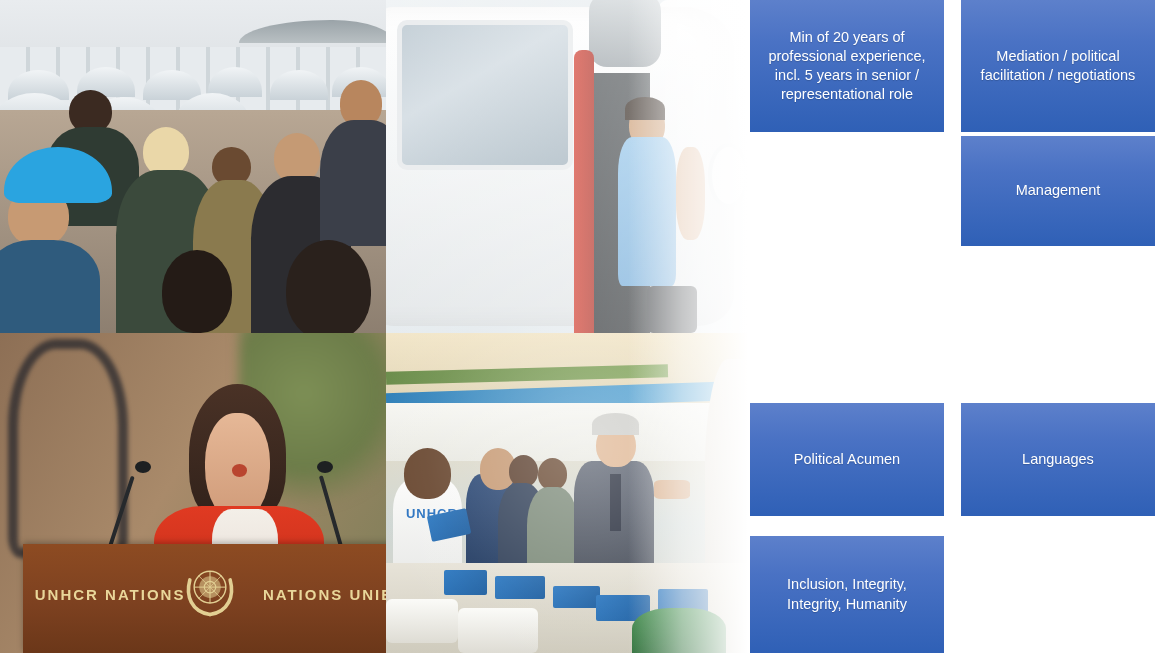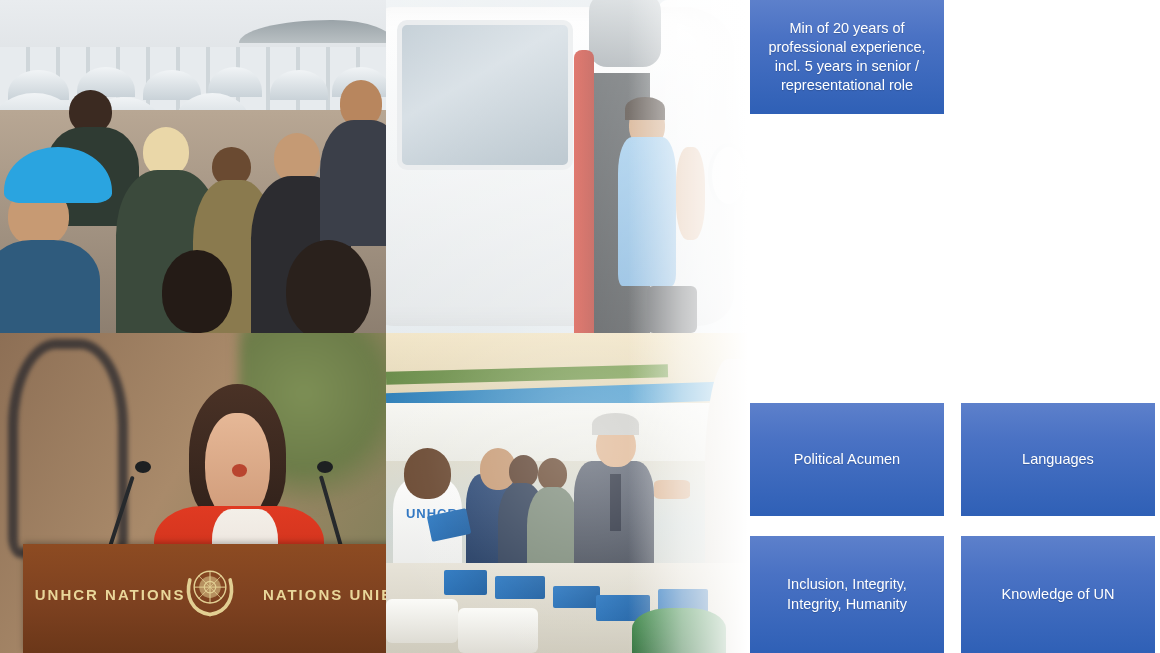--- a/index.html
+++ b/index.html
@@ -249,21 +249,21 @@
     color: #ffffff;
     font-size: 14.5px;
     line-height: 1.32;
     padding: 6px 12px;
     box-sizing: border-box;
     background: linear-gradient(to bottom, #5d80cb 0%, #4a72c4 32%, #2f60b6 100%);
     text-shadow: 0 1px 1px rgba(0,0,0,0.18);
   }
   .col-a { left: 0px;   width: 194px; }
   .col-b { left: 211px; width: 194px; }
-  .row-1 { top: 0px;   height: 114px; }
+  .row-1 { top: 0px;   height: 132px; }
   .row-2 { top: 136px; height: 110px; }
   .row-3 { top: 270px; height: 113px; }
   .row-4 { top: 403px; height: 113px; }
   .row-5 { top: 536px; height: 117px; }
 </style>
 </head>
 <body>
 
 <div id="slide">
 
@@ -398,31 +398,34 @@
     </div>
 
     <div class="collage-fade"></div>
   </div>
 
   <div class="tiles">
 
     <div class="tile col-a row-1">
       <span>Min of 20 years of professional experience, incl. 5 years in senior / representational role</span>
     </div>
-
+    <div class="tile col-b row-1">
+      <span>Mediation / political facilitation / negotiations</span>
+    </div>
+
+    <div class="tile col-b row-2">
+      <span>Management</span>
+    </div>
 
 
     <div class="tile col-b row-4">
       <span>Languages</span>
     </div>
     <div class="tile col-a row-4">
       <span>Political Acumen</span>
     </div>
 
     <div class="tile col-a row-5">
       <span>Inclusion, Integrity, Integrity, Humanity</span>
     </div>
-    <div class="tile col-b row-5">
-      <span>Knowledge of UN</span>
-    </div>
 
   </div>
 </div>
 
 </body></html>

